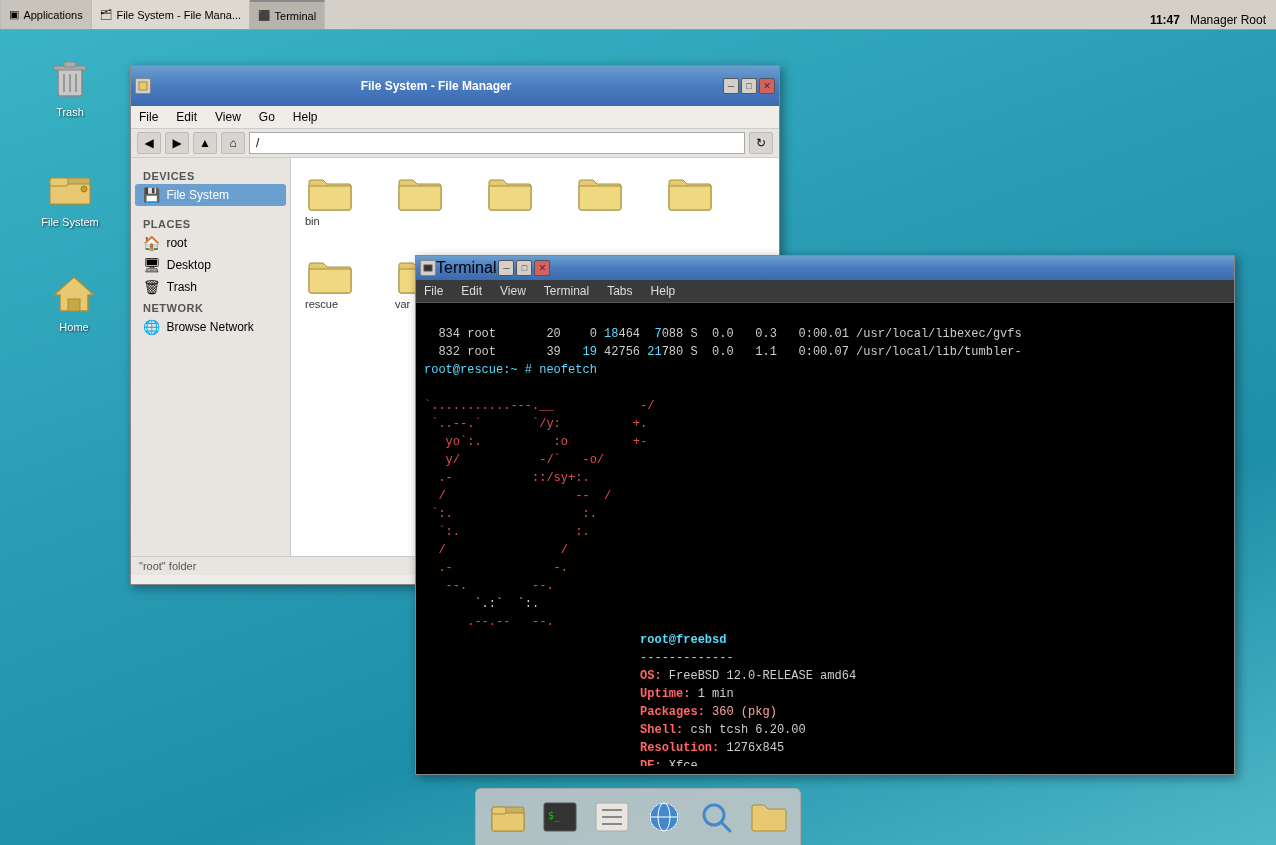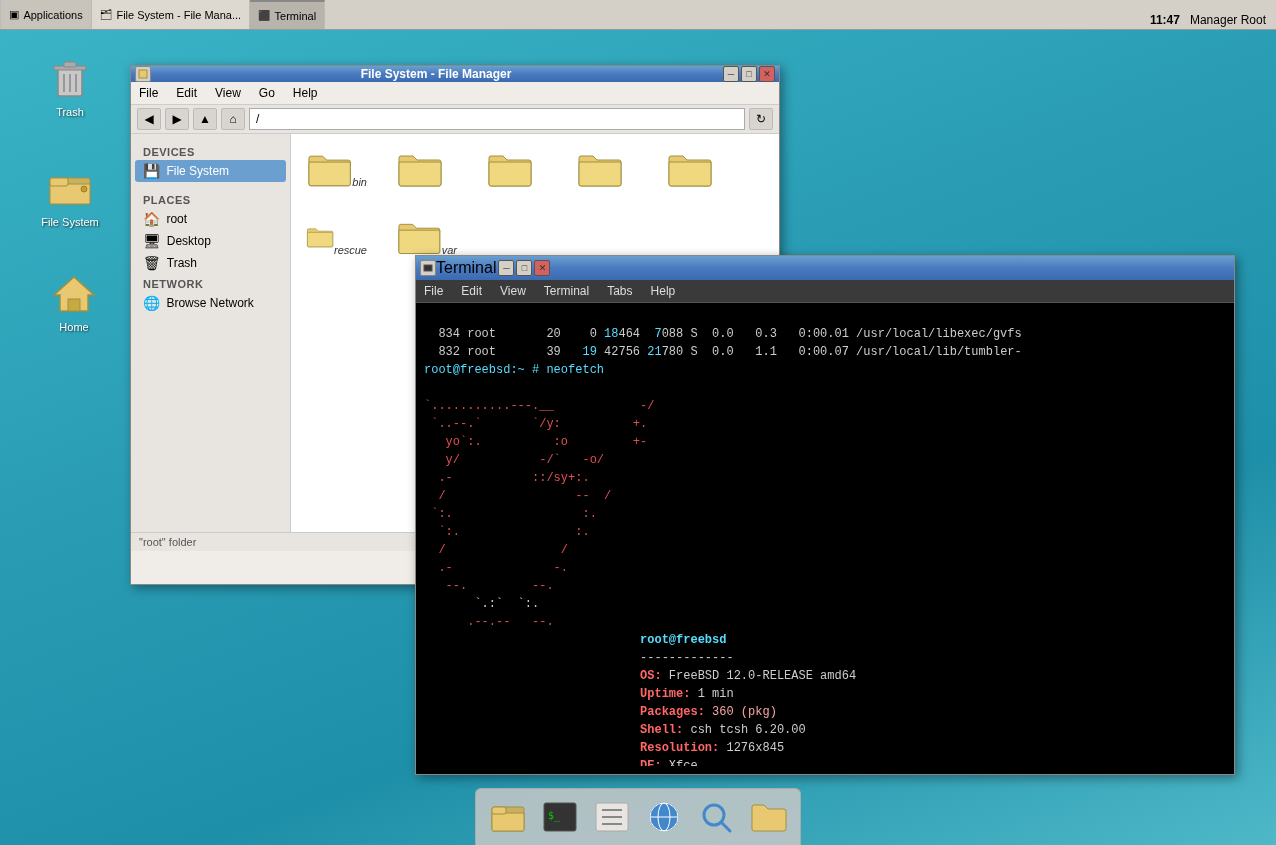--- a/index.html
+++ b/index.html
@@ -82,21 +82,21 @@
     }
 
     
     .window {
       position: absolute;
       background: #f0ede8;
       border: 1px solid #888;
       box-shadow: 3px 3px 10px rgba(0,0,0,0.4);
     }
     .window-titlebar {
-      height: 16px;
+      height: 40px;
       background: linear-gradient(180deg, #6a9fcf 0%, #4a7abf 50%, #3a6aaf 100%);
       display: flex;
       align-items: center;
       padding: 0 4px;
       cursor: move;
     }
     .window-titlebar .title {
       flex: 1;
       text-align: center;
       color: white;
@@ -219,26 +219,25 @@
       overflow-y: auto;
       padding: 10px;
     }
     .fm-files-grid {
       display: flex;
       flex-wrap: wrap;
       gap: 20px;
     }
     .fm-file-item {
       display: flex;
-      flex-direction: row;
-      align-items: flex-end;
+      flex-direction: column;
+      align-items: flex-start;
       width: 70px;
       cursor: pointer;
       padding: 4px;
-      font-style: italic;
     }
     .fm-file-label {
       font-size: 11px;
       text-align: center;
       margin-top: 3px;
       color: #333;
     }
     .fm-statusbar {
       background: #e8e5e0;
       border-top: 1px solid #ccc;
@@ -506,21 +505,21 @@
     <span>File</span>
     <span>Edit</span>
     <span>View</span>
     <span>Terminal</span>
     <span>Tabs</span>
     <span>Help</span>
   </div>
   <div class="term-content">
 <span style="color:#ccc">  834 root       20    0 </span><span style="color:#5df">18</span><span style="color:#ccc">464  </span><span style="color:#5df">7</span><span style="color:#ccc">088 S  0.0   0.3   0:00.01 /usr/local/libexec/gvfs</span>
 <span style="color:#ccc">  832 root       39   </span><span style="color:#5df">19</span><span style="color:#ccc"> 42756 </span><span style="color:#5df">21</span><span style="color:#ccc">780 S  0.0   1.1   0:00.07 /usr/local/lib/tumbler-</span>
-<span style="color:#5df">root@freebsd:~ # neofetch</span>
+<span style="color:#5df">root@rescue:~ # neofetch</span>
 <span style="color:#e05050">
 `...........---.__            -/
  `..--.`       `/y:          +.
    yo`:.          :o         +-
    y/           -/`   -o/
   .-           ::/sy+:.
   /                  --  /
  `:.                  :.
   `:.                :.
   /                /

